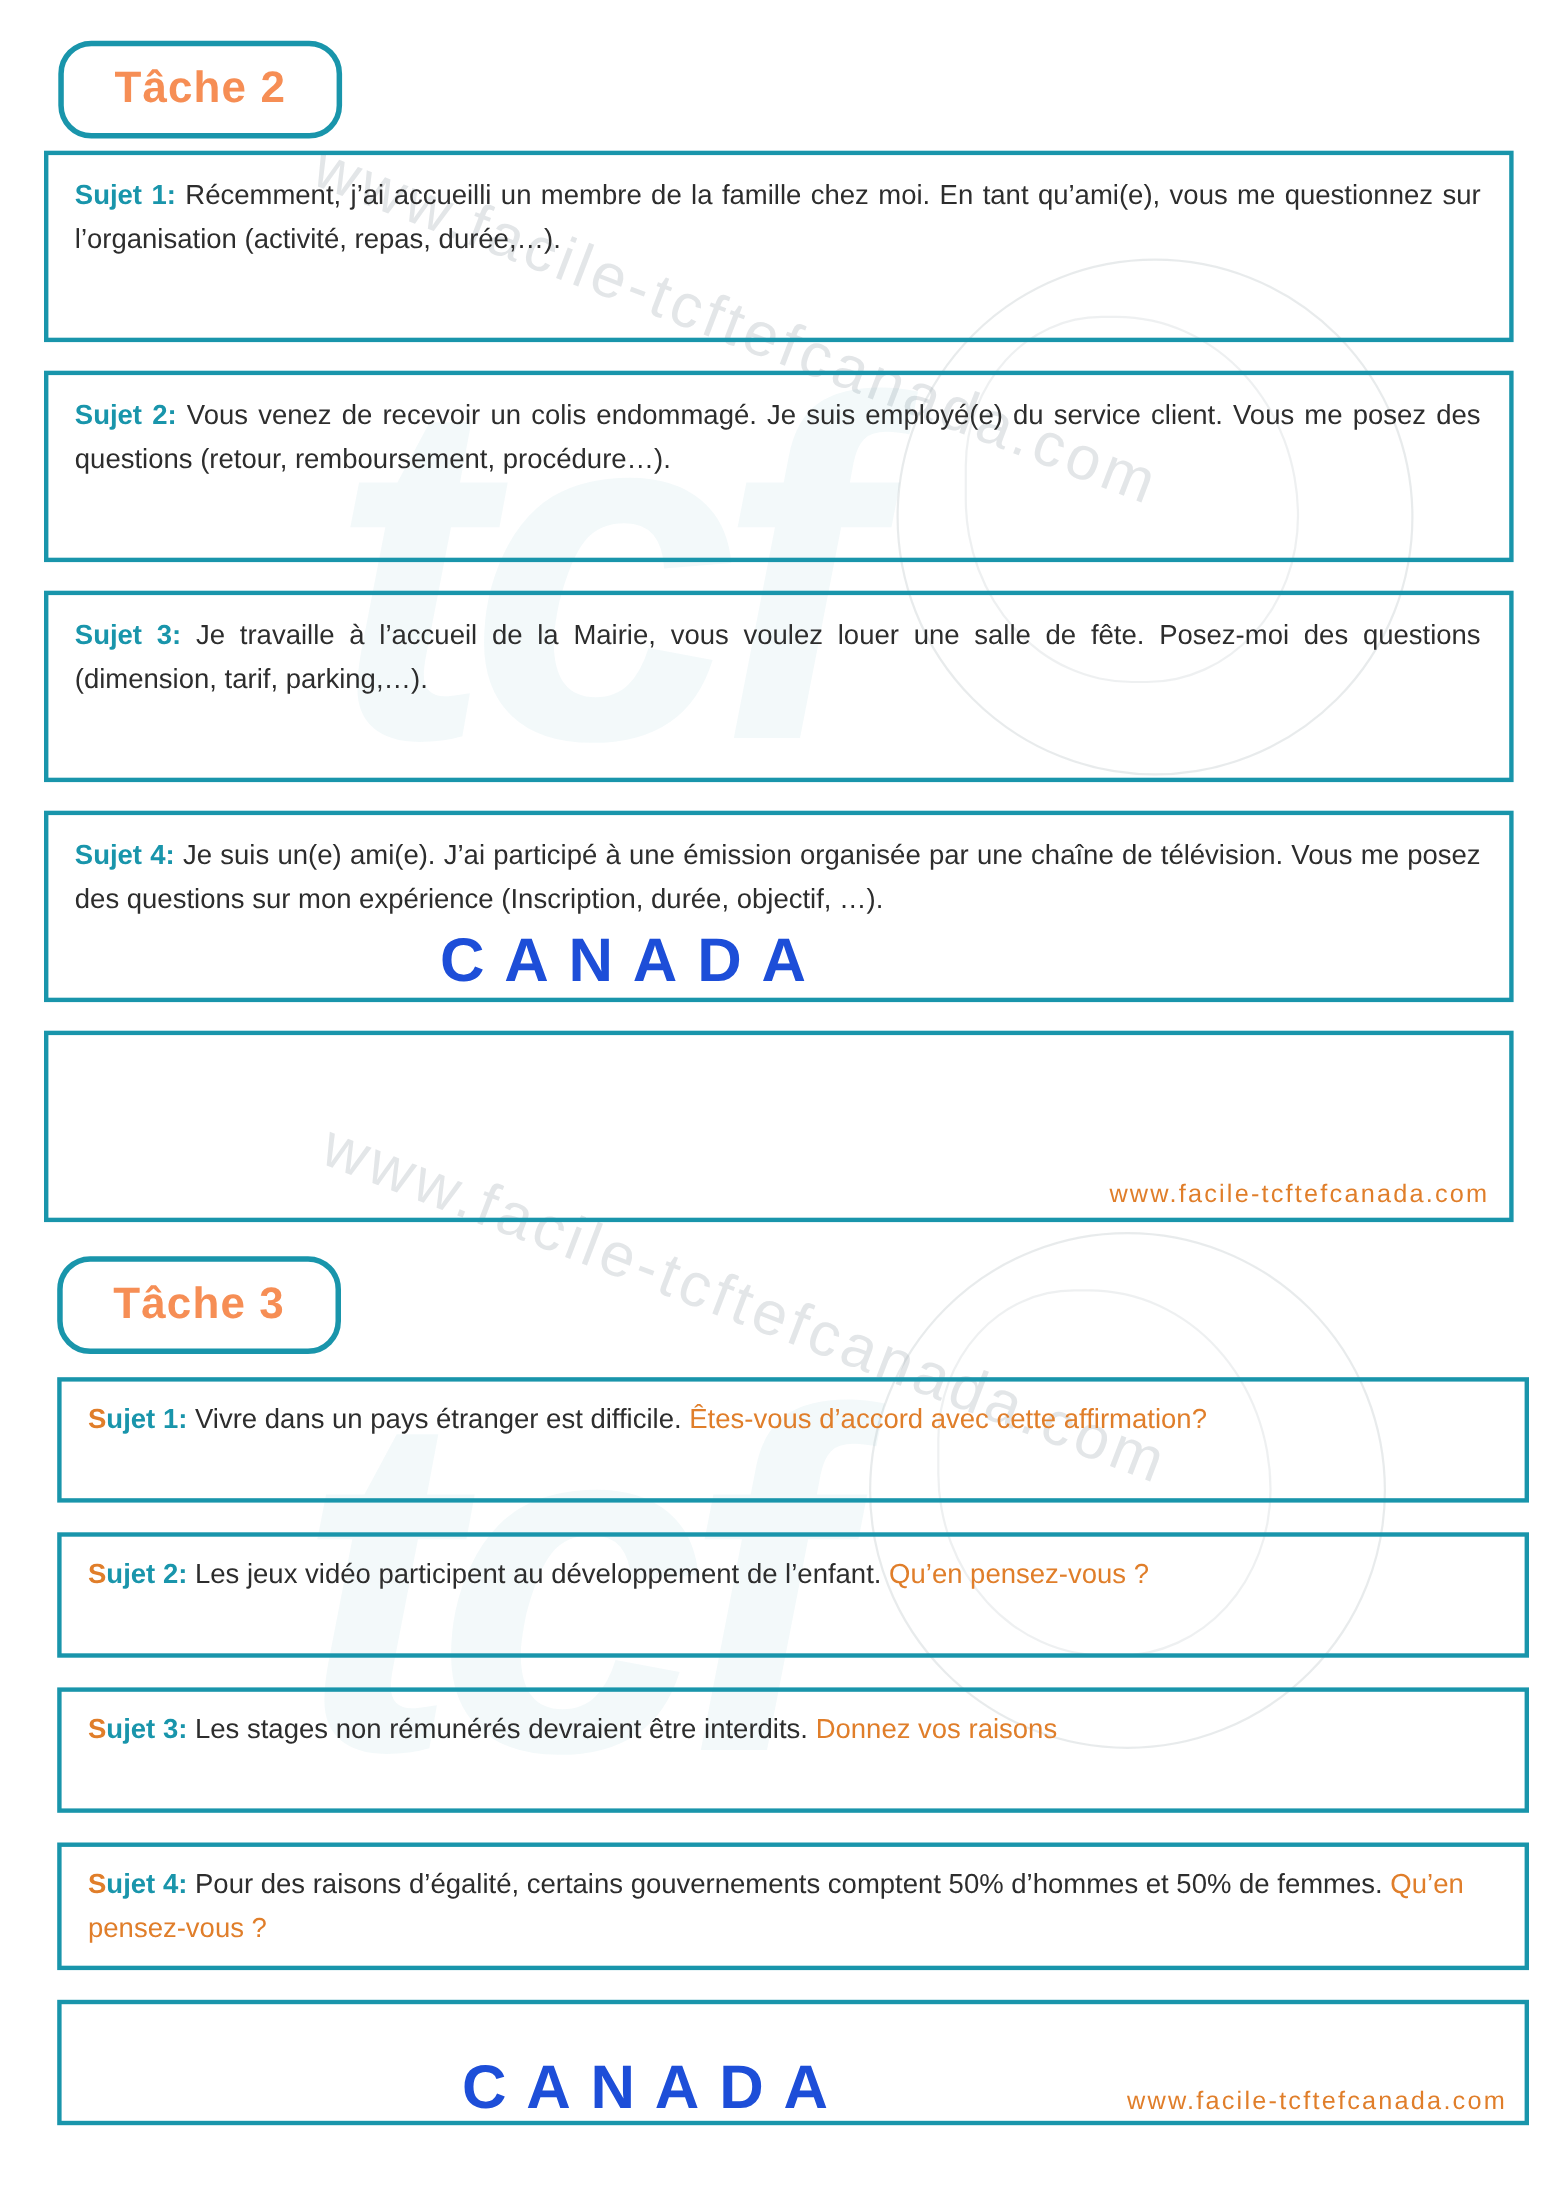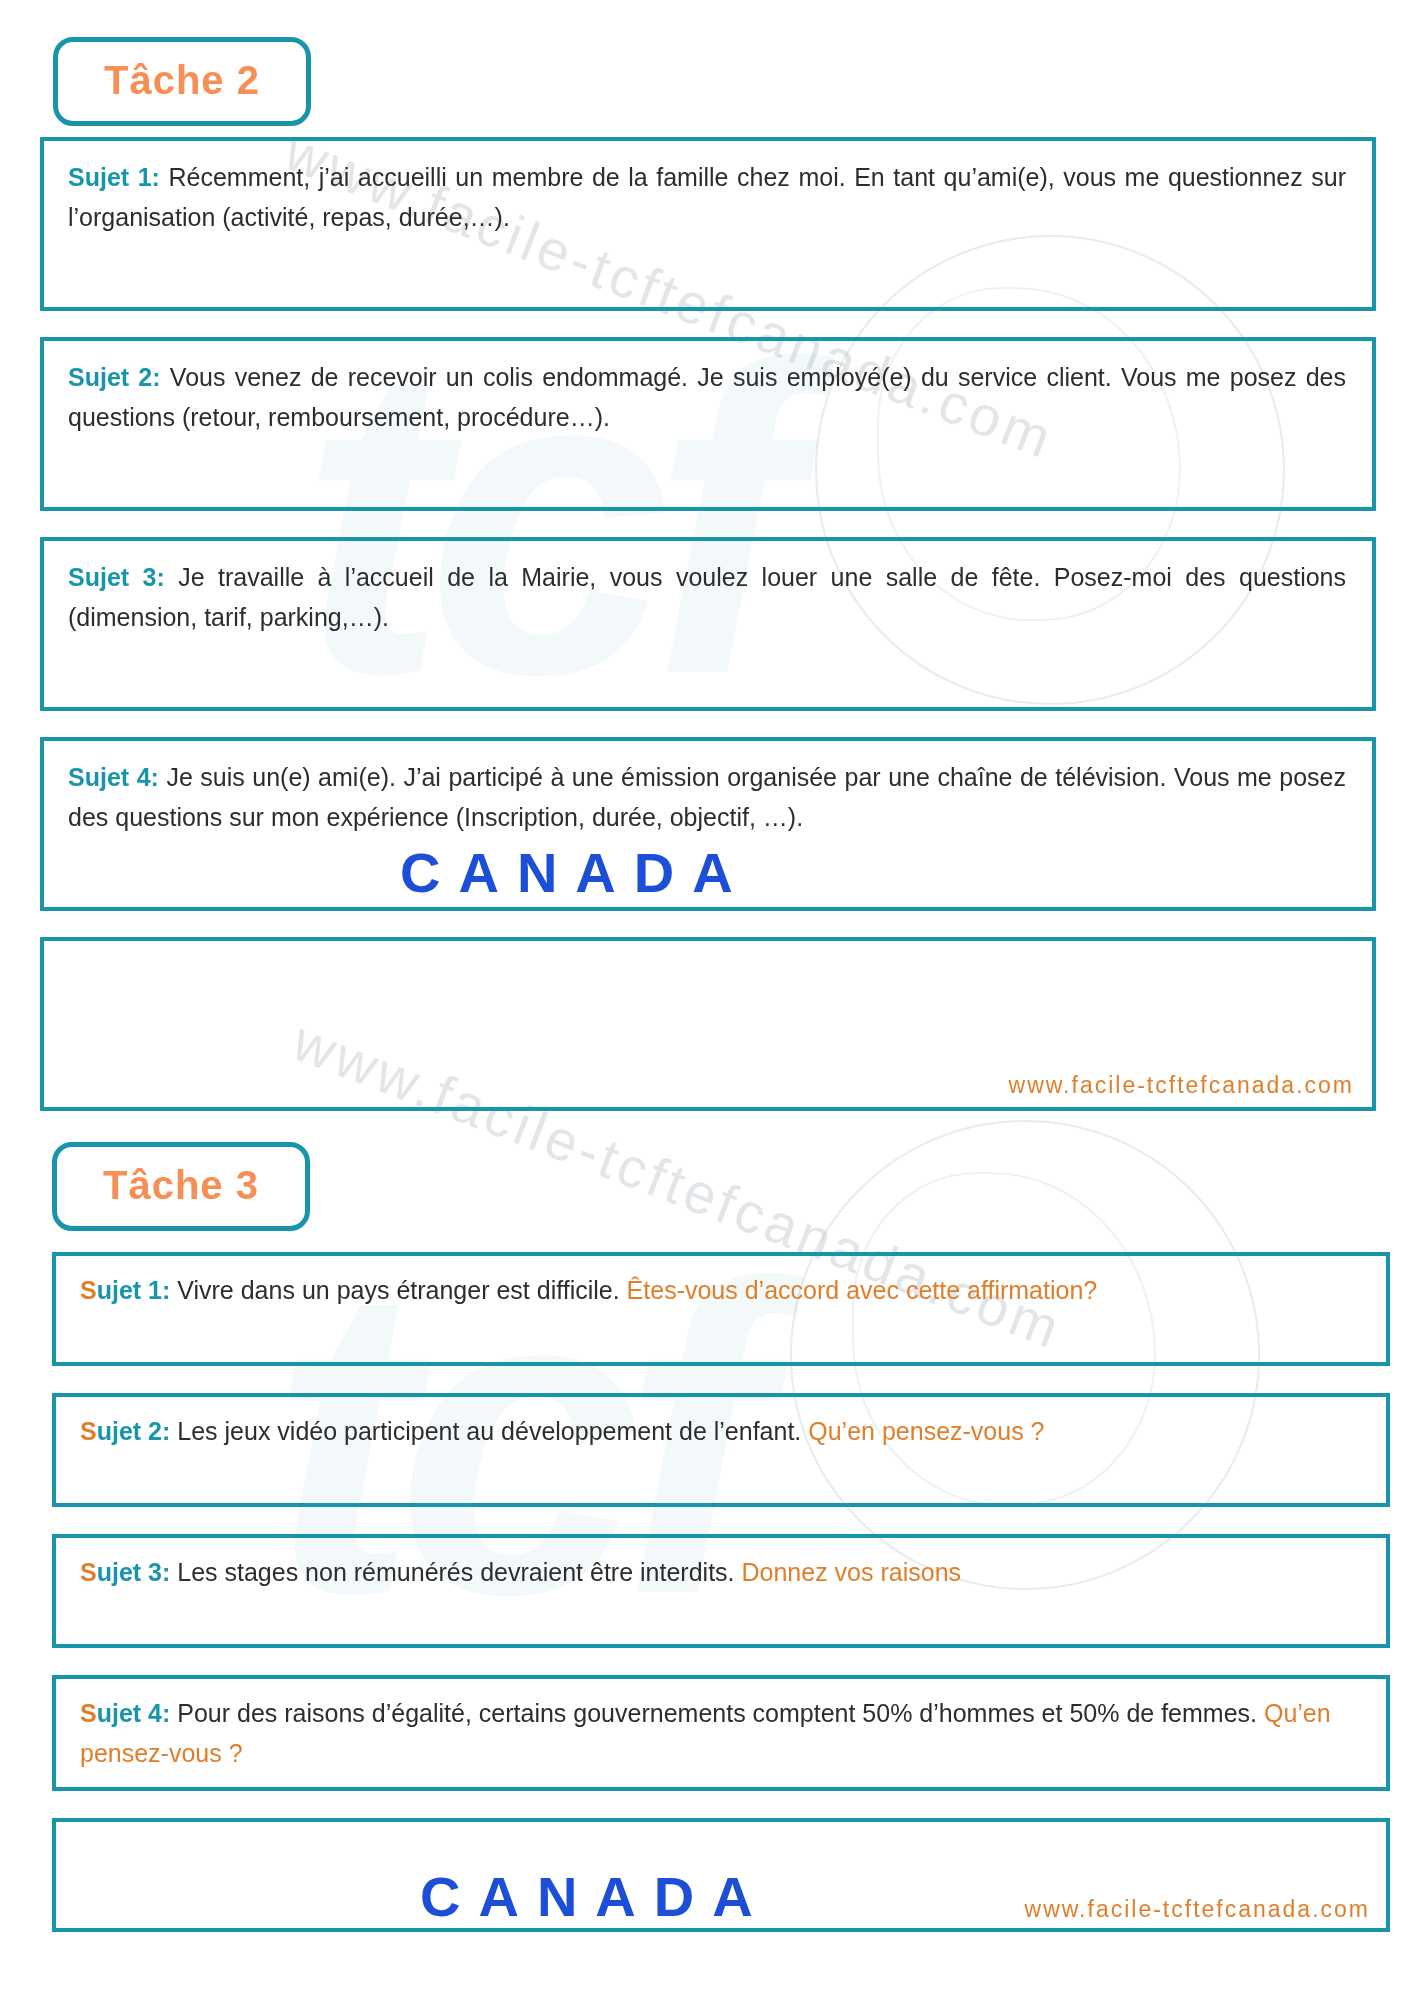--- a/index.html
+++ b/index.html
@@ -80,21 +80,21 @@
   .wm-canada.tile-b { left: 420px; top: 1864px; }
 
   
   .task { position: relative; z-index: 1; }
   .task-2 { margin-left: 40px; width: 1336px; }
   .task-3 { margin-left: 52px; width: 1338px; margin-top: 31px; }
 
   .badge {
     display: inline-block;
     border: 5px solid var(--teal);
-    border-radius: 20px;
+    border-radius: 30px;
     padding: 16px 46px 18px 46px;
     font-size: 40px;
     font-weight: 700;
     letter-spacing: 1px;
     color: var(--orange_title);
     background: transparent;
   }
   .task-2 .badge { margin: 0 0 11px 13px; }
   .task-3 .badge { margin: 0 0 21px 0; text-align: center; }
 

